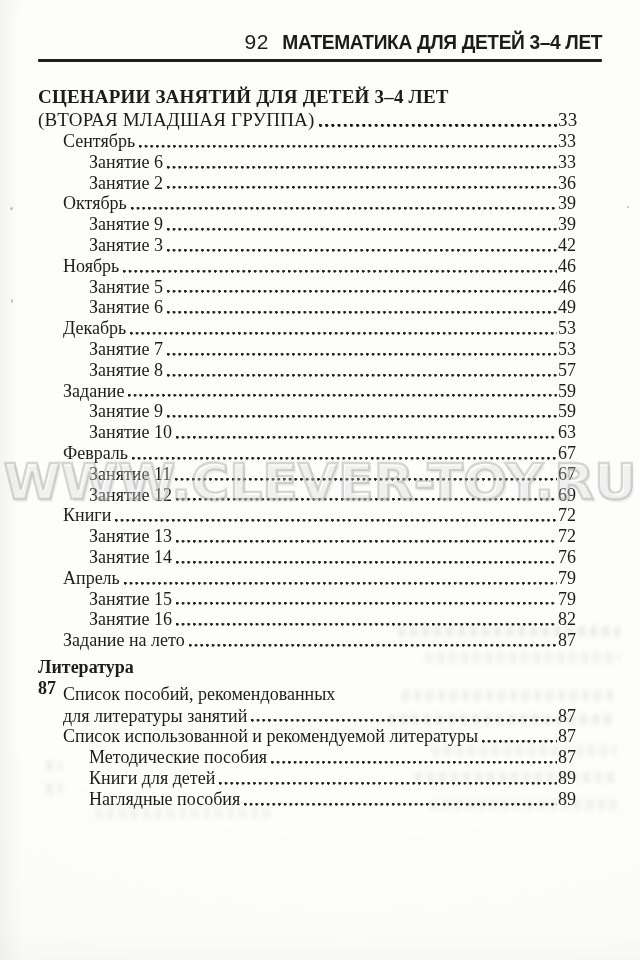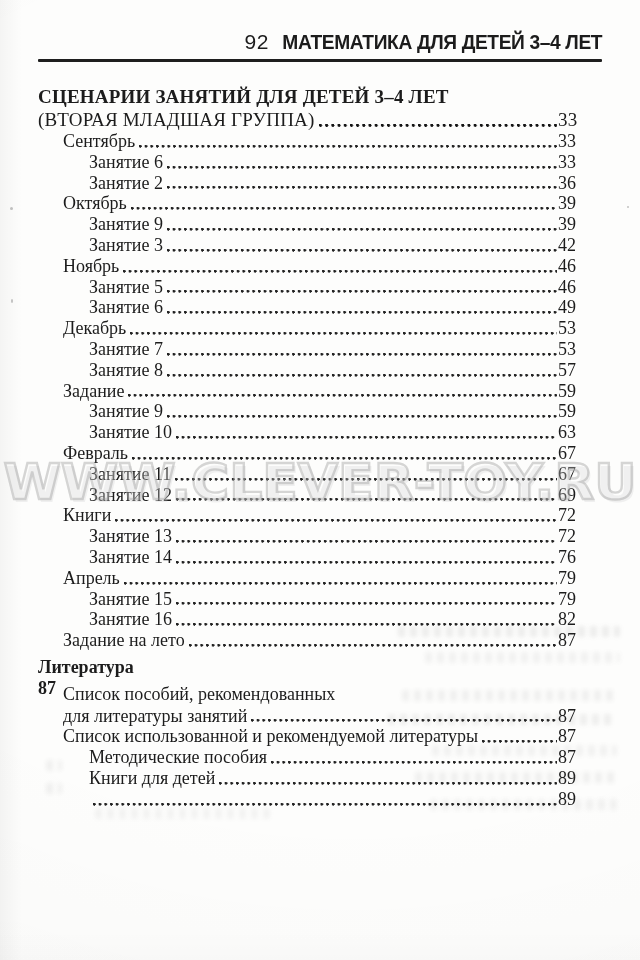--- a/index.html
+++ b/index.html
@@ -254,20 +254,21 @@
           <span>Методические пособия</span>
           <span class="leader"></span>
           <span class="pg">87</span>
         </div>
         <div class="row lvl2">
           <span>Книги для детей</span>
           <span class="leader"></span>
           <span class="pg">89</span>
         </div>
         <div class="row lvl2">
+          <span>Наглядные пособия </span>
           <span class="leader"></span>
           <span class="pg">89</span>
         </div>
       </div>
   </div>
 
   <div class="watermark">WWW.CLEVER-TOY.RU</div>
 
   <div class="bleed" style="top:626px; left:398px; width:222px;"></div>
   <div class="bleed" style="top:652px; left:425px; width:195px; opacity:0.4;"></div>

